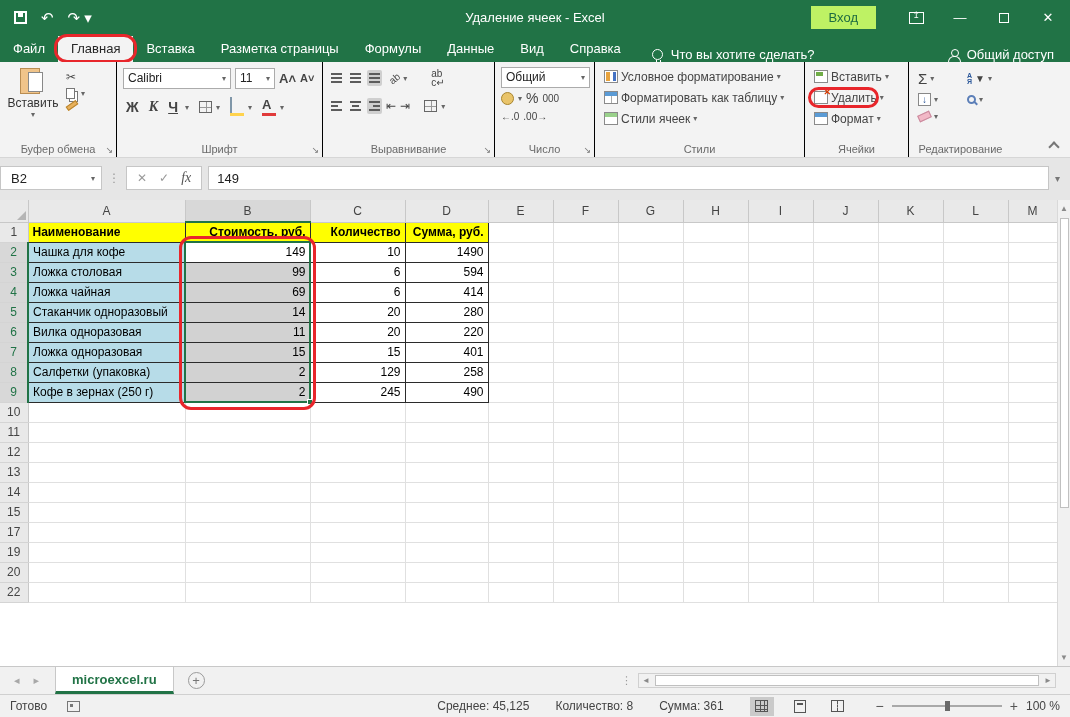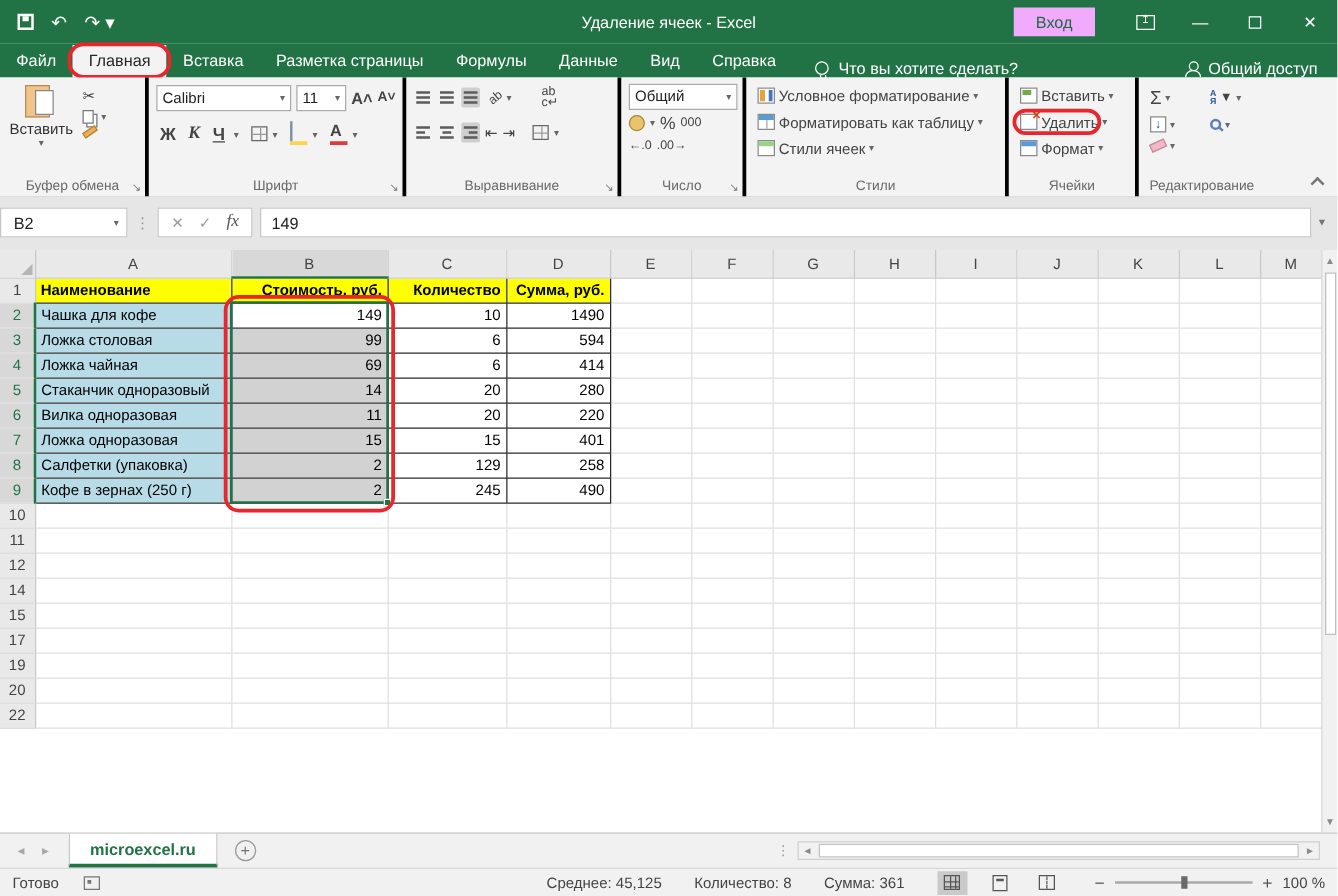--- a/index.html
+++ b/index.html
@@ -8,21 +8,21 @@
 
   
   .titlebar { height:35px; background:#217346; display:flex; align-items:center; color:#fff; position:relative; }
   .qat { display:flex; align-items:center; gap:14px; padding-left:14px; width:200px; }
   .qat .g { font-size:15px; color:#fff; cursor:pointer; }
   .floppy { width:13px; height:13px; border:2px solid #fff; position:relative; display:inline-block; }
   .floppy:before { content:""; position:absolute; top:0; left:2px; width:5px; height:4px; background:#fff; }
   .qat-dd { font-size:9px; margin-left:-10px; }
   .title-text { position:absolute; left:0; right:0; text-align:center; font-size:13px; color:#fff; pointer-events:none; }
   .tb-right { margin-left:auto; display:flex; align-items:center; height:100%; }
-  .signin { background:#f0abfc; color:#1e6b41; font-size:13px; padding:4px 18px; margin-right:18px; cursor:pointer; }
+  .signin { background:#bef264; color:#1e6b41; font-size:13px; padding:4px 18px; margin-right:18px; cursor:pointer; }
   .winbtn { width:44px; height:100%; display:flex; align-items:center; justify-content:center; font-size:13px; color:#fff; cursor:pointer; }
   .ribbon-display { width:15px; height:12px; border:1px solid #fff; position:relative; }
   .ribbon-display:before { content:"↥"; position:absolute; top:-3px; left:3px; font-size:9px; }
   .maxbox { width:10px; height:10px; border:1px solid #fff; }
 
   
   .tabrow { height:27px; background:#217346; display:flex; align-items:flex-end; color:#fff; }
   .tab { padding:5px 13px 6px; font-size:13px; cursor:pointer; position:relative; white-space:nowrap; }
   .tab.active { background:#f3f3f3; color:#262626; }
   .ring { position:absolute; border:3px solid #e8262b; border-radius:13px; pointer-events:none; }
@@ -31,21 +31,21 @@
   .bulb { width:11px; height:11px; border:1.5px solid #fff; border-radius:50%; position:relative; display:inline-block; }
   .bulb:after { content:""; position:absolute; left:3px; bottom:-4px; width:3px; height:3px; border-left:1.5px solid #fff; border-right:1.5px solid #fff; }
   .share { margin-left:auto; display:flex; align-items:center; gap:7px; padding-right:16px; font-size:13px; cursor:pointer; }
   .person { width:12px; height:12px; position:relative; display:inline-block; }
   .person:before { content:""; position:absolute; top:0; left:3px; width:6px; height:6px; border:1.5px solid #fff; border-radius:50%; }
   .person:after { content:""; position:absolute; bottom:-1px; left:0; width:11px; height:5px; border:1.5px solid #fff; border-bottom:none; border-radius:6px 6px 0 0; }
 
   
   .ribbon { height:96px; background:#f3f3f3; border-bottom:1px solid #d6d6d6; display:flex; position:relative; }
   .rgroup { position:relative; padding:4px 4px 18px 6px; }
-  .rgroup + .rgroup { border-left:3px solid #000000; }
+  .rgroup + .rgroup { border-left:1px solid #000000; }
   .glabel { position:absolute; bottom:2px; left:0; right:0; text-align:center; font-size:11px; color:#6a6a6a; white-space:nowrap; }
   .launcher { position:absolute; bottom:2px; right:3px; font-size:9px; color:#777; cursor:pointer; }
   .rbtn { display:flex; align-items:center; gap:3px; padding:2px 3px; border-radius:2px; cursor:pointer; color:#444; white-space:nowrap; }
   .dd { font-size:8px; color:#666; }
   .rrow { display:flex; align-items:center; gap:4px; height:24px; }
 
   .bigpaste { width:54px; text-align:center; cursor:pointer; float:left; }
   .clip { width:26px; height:30px; margin:0 auto; position:relative; }
   .clip .board { position:absolute; left:0; top:2px; width:20px; height:26px; background:#f0c48a; border:1px solid #b98d52; }
   .clip .page { position:absolute; left:8px; top:6px; width:15px; height:20px; background:#fff; border:1px solid #888; }
@@ -640,20 +640,36 @@
           <td class="cell"></td>
           <td class="cell"></td>
           <td class="cell"></td>
           <td class="cell"></td>
           <td class="cell"></td>
           <td class="cell"></td>
           <td class="cell"></td>
           <td class="cell"></td>
         </tr>
         <tr>
+          <td class="rowhdr">13</td>
+          <td class="cell"></td>
+          <td class="cell"></td>
+          <td class="cell"></td>
+          <td class="cell"></td>
+          <td class="cell"></td>
+          <td class="cell"></td>
+          <td class="cell"></td>
+          <td class="cell"></td>
+          <td class="cell"></td>
+          <td class="cell"></td>
+          <td class="cell"></td>
+          <td class="cell"></td>
+          <td class="cell"></td>
+        </tr>
+        <tr>
           <td class="rowhdr">14</td>
           <td class="cell"></td>
           <td class="cell"></td>
           <td class="cell"></td>
           <td class="cell"></td>
           <td class="cell"></td>
           <td class="cell"></td>
           <td class="cell"></td>
           <td class="cell"></td>
           <td class="cell"></td>

